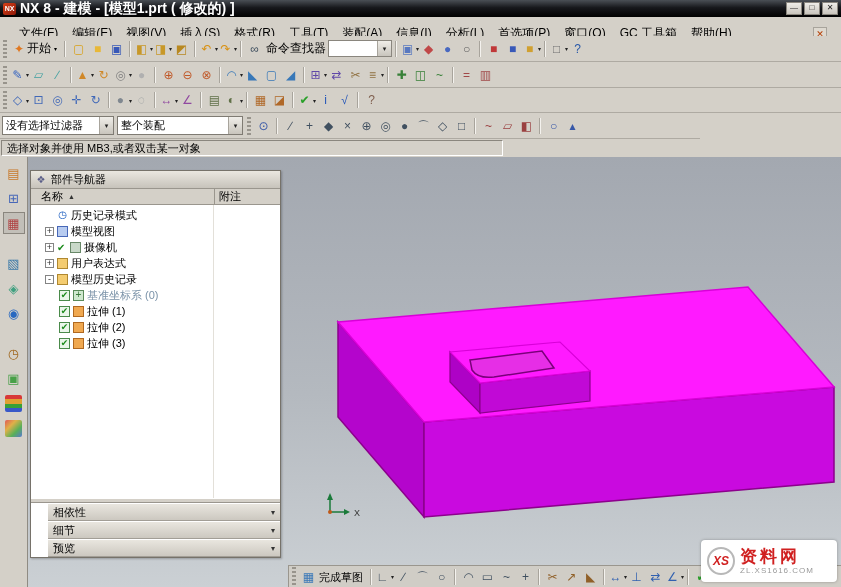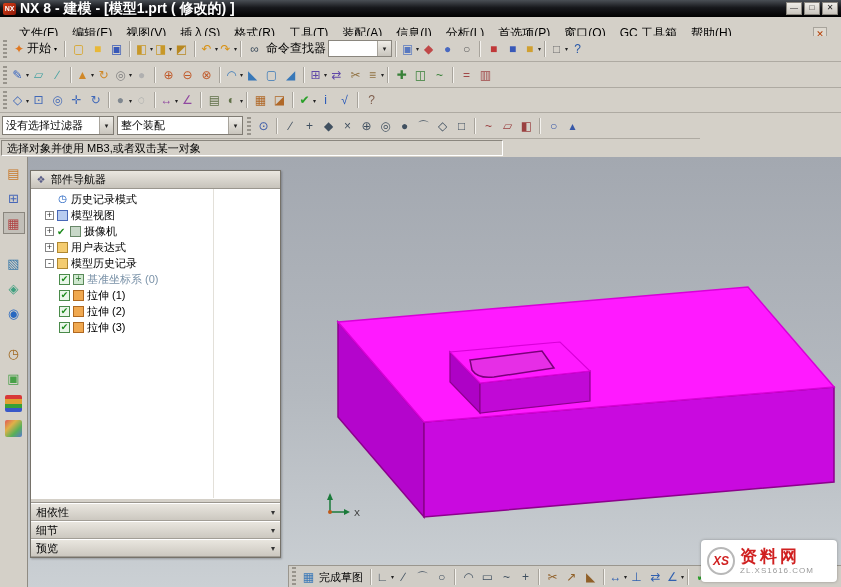--- a/index.html
+++ b/index.html
@@ -101,21 +101,21 @@
   .precheck { color:#1a8a1a; font-size:10px; width:10px; flex:0 0 auto; }
   .cbox { width:11px; height:11px; border:1px solid #4a8a4a; background:#eaf6ea; color:#1a8a1a;
     font-size:9px; line-height:1; display:inline-flex; align-items:center; justify-content:center; flex:0 0 auto;}
   .nicon { width:11px; height:11px; border:1px solid #666; display:inline-flex; align-items:center;
     justify-content:center; font-size:10px; line-height:1; flex:0 0 auto;}
   .tlabel { font-size:11px;text-align:center; }
   .tlabel.dim { color:#7a92a8; }
   .psplit { height:5px; background:#d4d0c8; border-top:1px solid #fff; border-bottom:1px solid #9a968e; flex:0 0 auto;}
   .secbar { height:18px; background:linear-gradient(180deg,#e9e6df,#ccc8c0); border-top:1px solid #fff;
     border-bottom:1px solid #a29e96; display:flex; align-items:center; justify-content:space-between;
-    padding:0 5px; font-size:11px; flex:0 0 auto;}
+    padding:0 5px; font-size:11px; flex:0 0 auto;margin-left:17px;}
   .chev { font-size:8px; color:#333; }
 
   
   .watermark { position:absolute; right:4px; bottom:5px; width:136px; height:42px; background:#fff;
     border-radius:4px; box-shadow:0 0 3px rgba(0,0,0,.3); display:flex; align-items:center;
     padding:0 6px; gap:5px; z-index:5;}
   .wmlogo { width:28px; height:28px; border:2px solid #b8b8b8; border-radius:50%; color:#d02020;
     font-weight:bold; font-style:italic; font-size:12px; display:flex; align-items:center; justify-content:center; flex:0 0 auto;}
   .wmtext { display:flex; flex-direction:column; line-height:1.15; }
   .wmname { color:#d02020; font-weight:bold; font-size:17px; letter-spacing:3px; }
@@ -530,20 +530,27 @@
             <span class="glyph" style="color: rgb(255, 255, 255); background: linear-gradient(135deg, rgb(224, 88, 88), rgb(224, 176, 72), rgb(88, 176, 88), rgb(88, 120, 208));"></span>
           </span>
         </span>
     </div>
 
     <div class="panel">
       <div class="ptitle">
         <span class="pticon">❖</span>
         <span class="ptitletext">部件导航器</span>
       </div>
+      <div class="pn-header">
+        <span class="pn-name">
+          <span>名称</span>
+          <span class="sortarrow">▲</span>
+        </span>
+        <span class="pn-note">附注</span>
+      </div>
       <div class="treearea">
         <div class="colline"></div>
       <div class="trow" style="padding-left: 14px;">
             <span class="expander blank"></span>
             <span class="nicon" style="background: transparent; border-color: transparent; color: rgb(32, 96, 192);">◷</span>
             <span class="tlabel">历史记录模式</span>
           </div>
           <div class="trow" style="padding-left: 14px;">
             <span class="expander">+</span>
             <span class="nicon" style="background: rgb(184, 204, 240); border-color: rgb(72, 104, 184);"></span>

